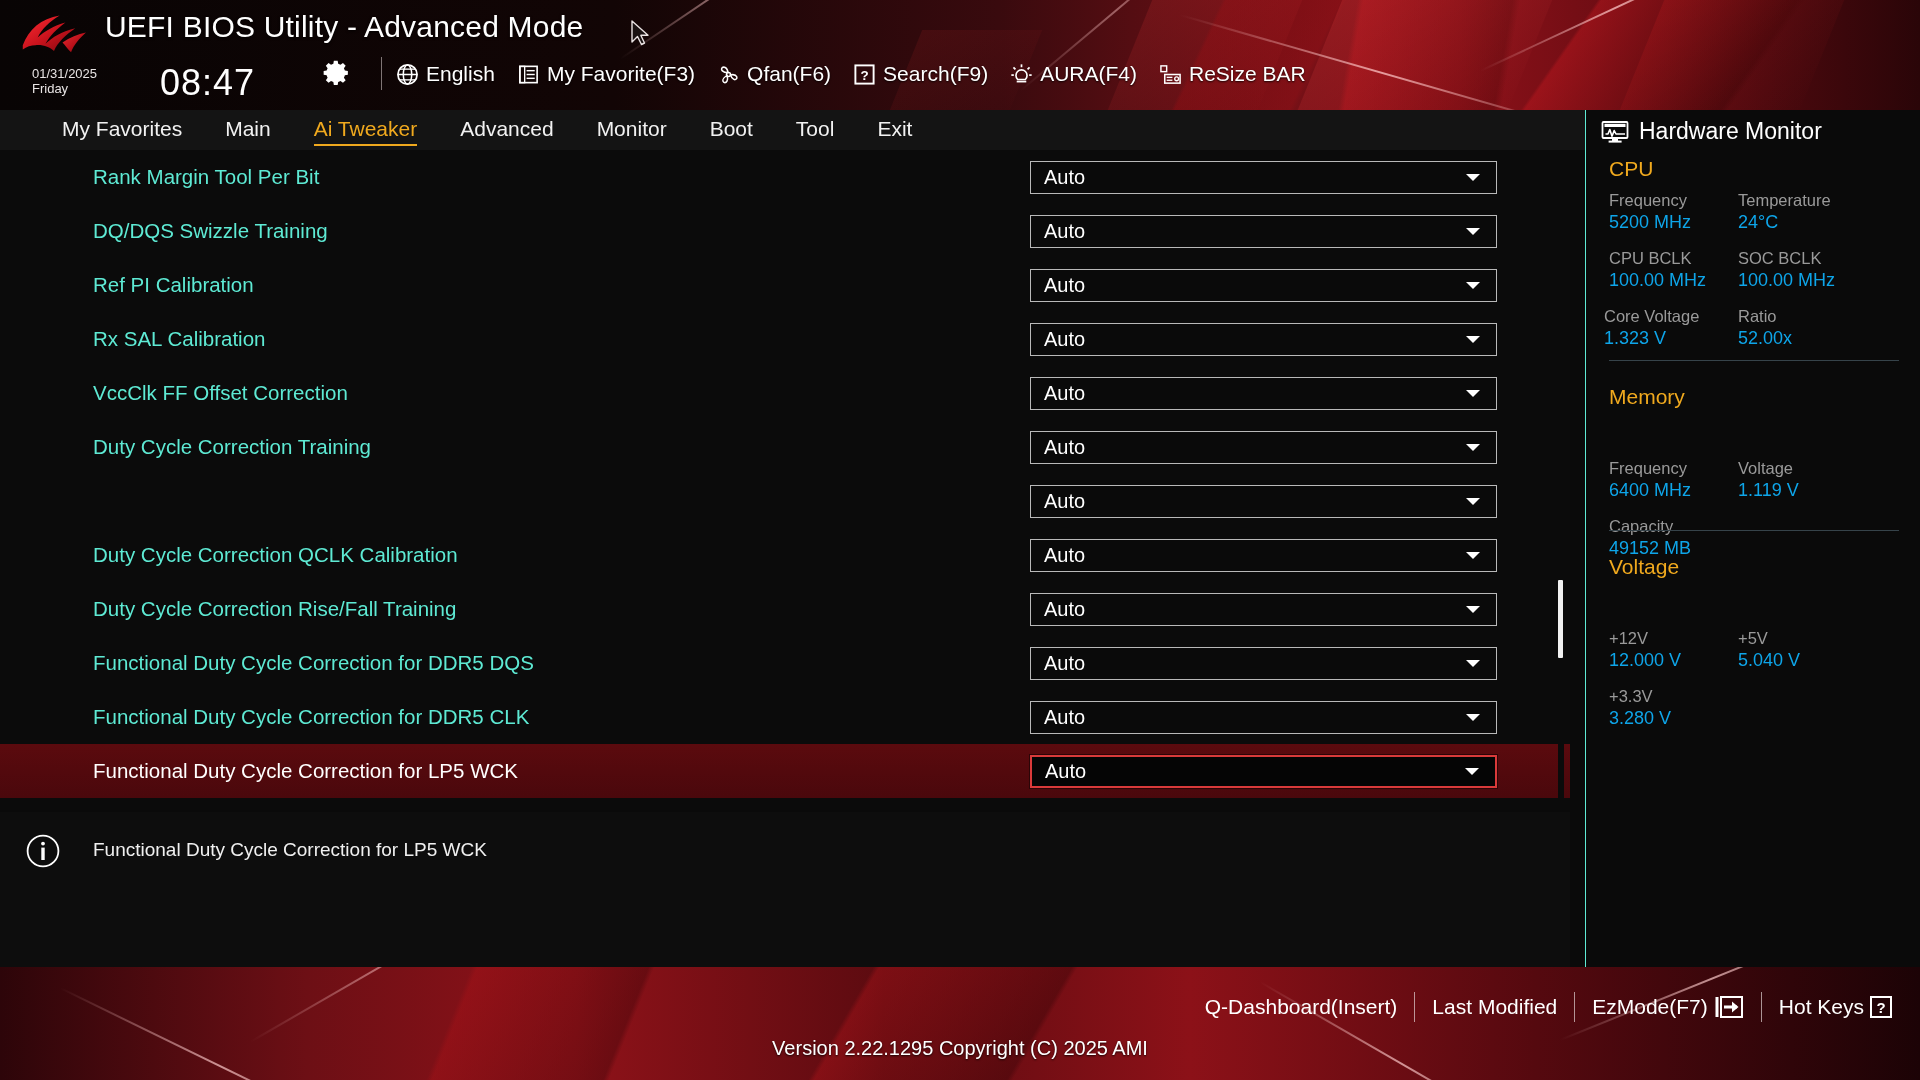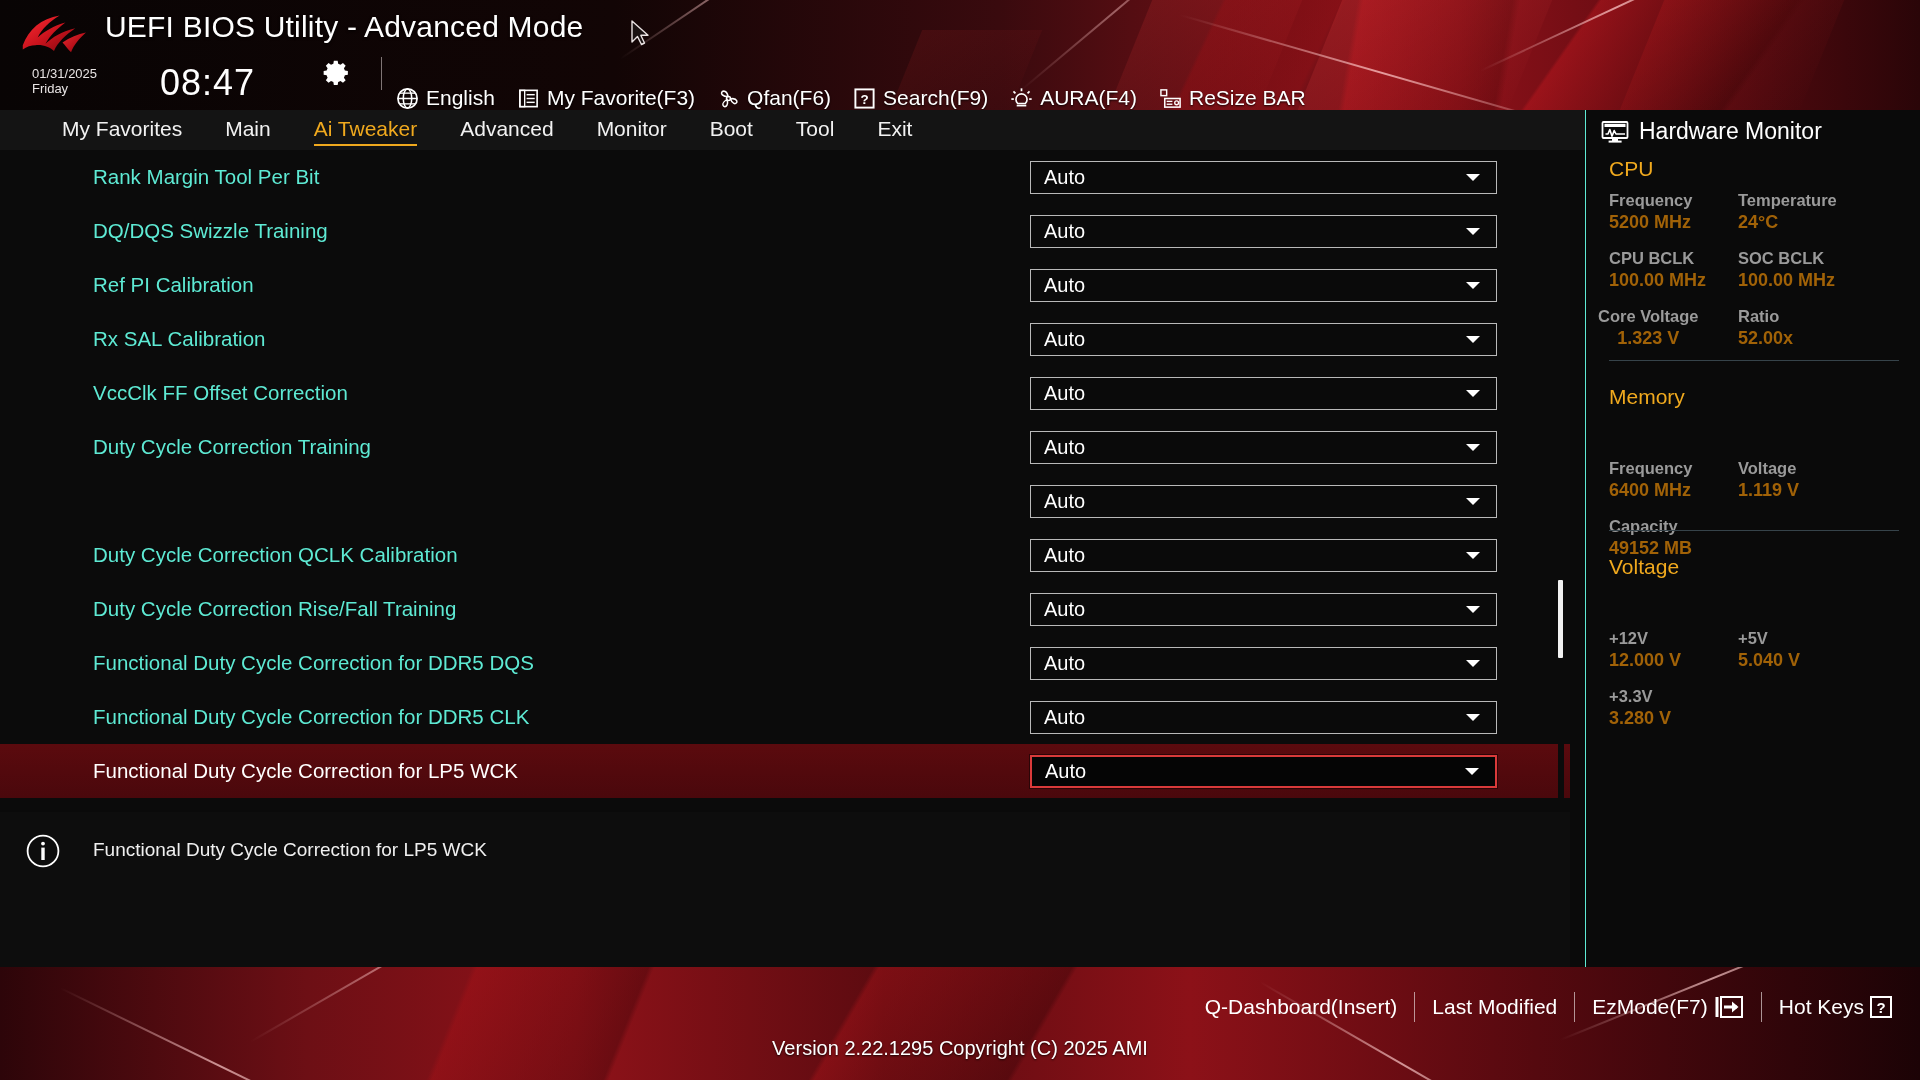--- a/index.html
+++ b/index.html
@@ -44,21 +44,21 @@
   }
 
   .cursor-arrow { position:absolute; left:630px; top:20px; width:22px; height:26px; }
 
   .datetime { position:absolute; left:32px; top:66px; font-size:13px; line-height:15px; color:#e8e4e4; }
   .clock { position:absolute; left:160px; top:62px; font-size:36px; font-weight:300; letter-spacing:1px; color:#fff; }
 
   .gear-btn { position:absolute; left:322px; top:58px; width:30px; height:30px; cursor:pointer; }
   .vdiv-top { position:absolute; left:381px; top:57px; width:1px; height:33px; background:rgba(220,210,210,.55); }
 
-  .toolbar { position:absolute; left:396px; top:58px; height:32px; display:flex; align-items:center; gap:0px;margin-top:24px; }
+  .toolbar { position:absolute; left:396px; top:58px; height:32px; display:flex; align-items:center; gap:0px; }
   .tb-item { display:flex; align-items:center; gap:7px; margin-right:22px; cursor:pointer; white-space:nowrap; }
   .tb-item span.lbl { font-size:21px; color:#fff; text-shadow:0 1px 2px rgba(0,0,0,.85); }
   .tb-ico { width:23px; height:23px; flex:0 0 auto; display:block; }
 
   
   .navbar {
     position:absolute; left:0; top:110px; width:1920px; height:40px;
     background:#141414;
     display:flex; align-items:center; padding-left:62px;
   }
@@ -114,23 +114,23 @@
 
   
   .hwmon {
     position:absolute; left:1585px; top:110px; width:335px; height:857px; background:#0a0a0a;
     border-left:1px solid #5eead4;
     padding-left:28px;
   }
   .hw-title { position:absolute; left:15px; top:8px; display:flex; align-items:center; gap:10px; }
   .hw-title .t { font-size:23px; color:#ffffff; }
   .hw-sec { position:absolute; left:23px; font-size:21px; color:#f0a91e; }
-  .hw-cell { position:absolute;font-weight:bold; }
+  .hw-cell { position:absolute; }
   .hw-cell .k { font-size:16.5px; color:#9a9a9a; line-height:21px; white-space:nowrap; }
-  .hw-cell .v { font-size:18px; color:#a16207; line-height:23px; white-space:nowrap; }
+  .hw-cell .v { font-size:18px; color:#0ea5e9; line-height:23px; white-space:nowrap; }
   .hw-divider { position:absolute; left:23px; width:290px; height:1px; background:#36434a; }
 
   
   .bottombar {
     position:absolute; left:0; top:967px; width:1920px; height:113px;
     background:
       linear-gradient(112deg, rgba(0,0,0,0) 24%, rgba(170,18,24,.40) 24.3%, rgba(70,6,10,.45) 33%, rgba(0,0,0,0) 33.3%),
       linear-gradient(120deg, rgba(0,0,0,0) 44%, rgba(190,22,28,.35) 44.3%, rgba(60,5,8,.45) 54%, rgba(0,0,0,0) 54.3%),
       linear-gradient(90deg, #2d0509 0%, #6d0f15 16%, #8f1219 30%, #5c0b10 46%, #8c1118 62%, #55090f 80%, #1c0306 100%);
     overflow:hidden;
@@ -406,21 +406,21 @@
           <div class="v">24°C</div>
         </div>
         <div class="hw-cell" style="top: 138px; left: 23px;">
           <div class="k">CPU BCLK</div>
           <div class="v">100.00 MHz</div>
         </div>
         <div class="hw-cell" style="top: 138px; left: 152px;">
           <div class="k">SOC BCLK</div>
           <div class="v">100.00 MHz</div>
         </div>
-        <div class="hw-cell" style="top: 196px; left: 12px; text-align: center;">
+        <div class="hw-cell" style="top: 196px; left: 18px;">
           <div class="k">Core Voltage</div>
           <div class="v">1.323 V</div>
         </div>
         <div class="hw-cell" style="top: 196px; left: 152px;">
           <div class="k">Ratio</div>
           <div class="v">52.00x</div>
         </div>
         <div class="hw-sec" style="top: 275px;">Memory</div>
         <div class="hw-cell" style="top: 348px; left: 23px;">
           <div class="k">Frequency</div>

